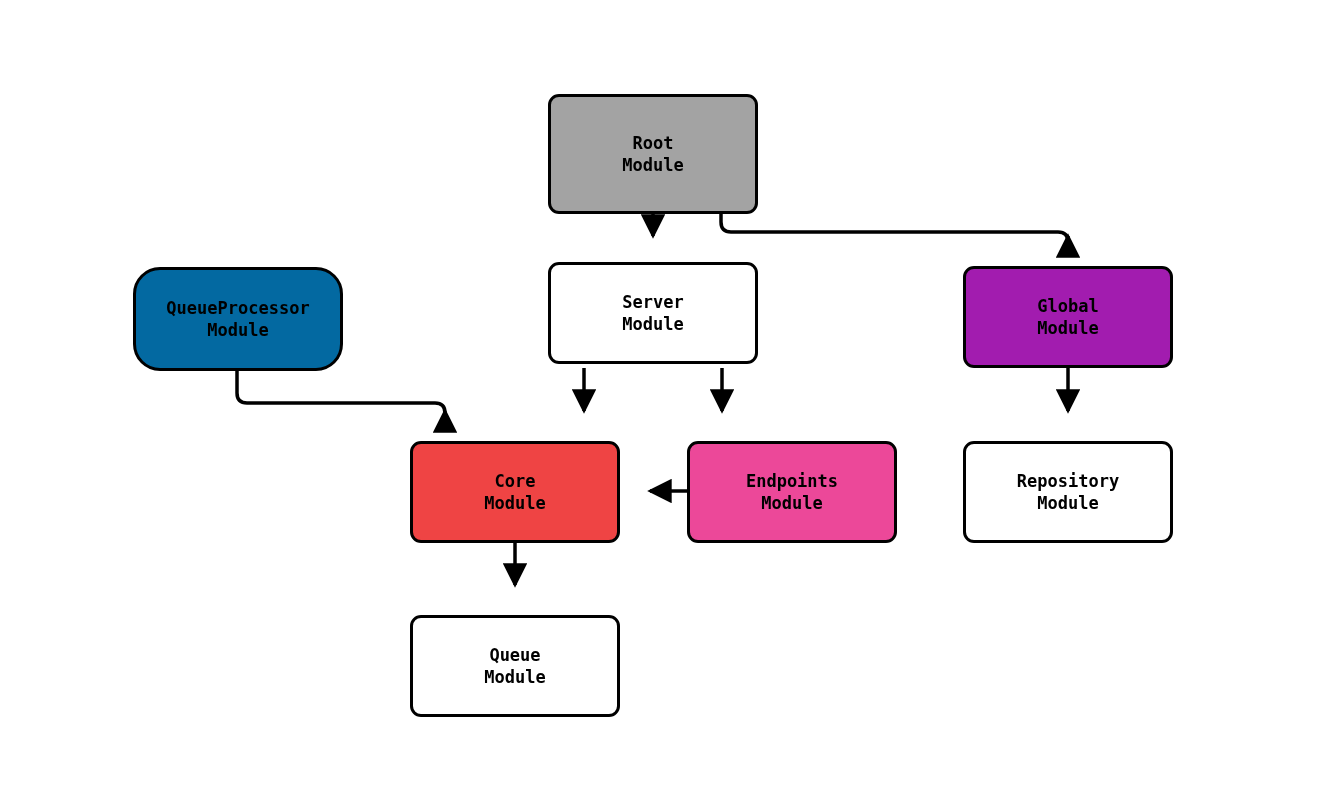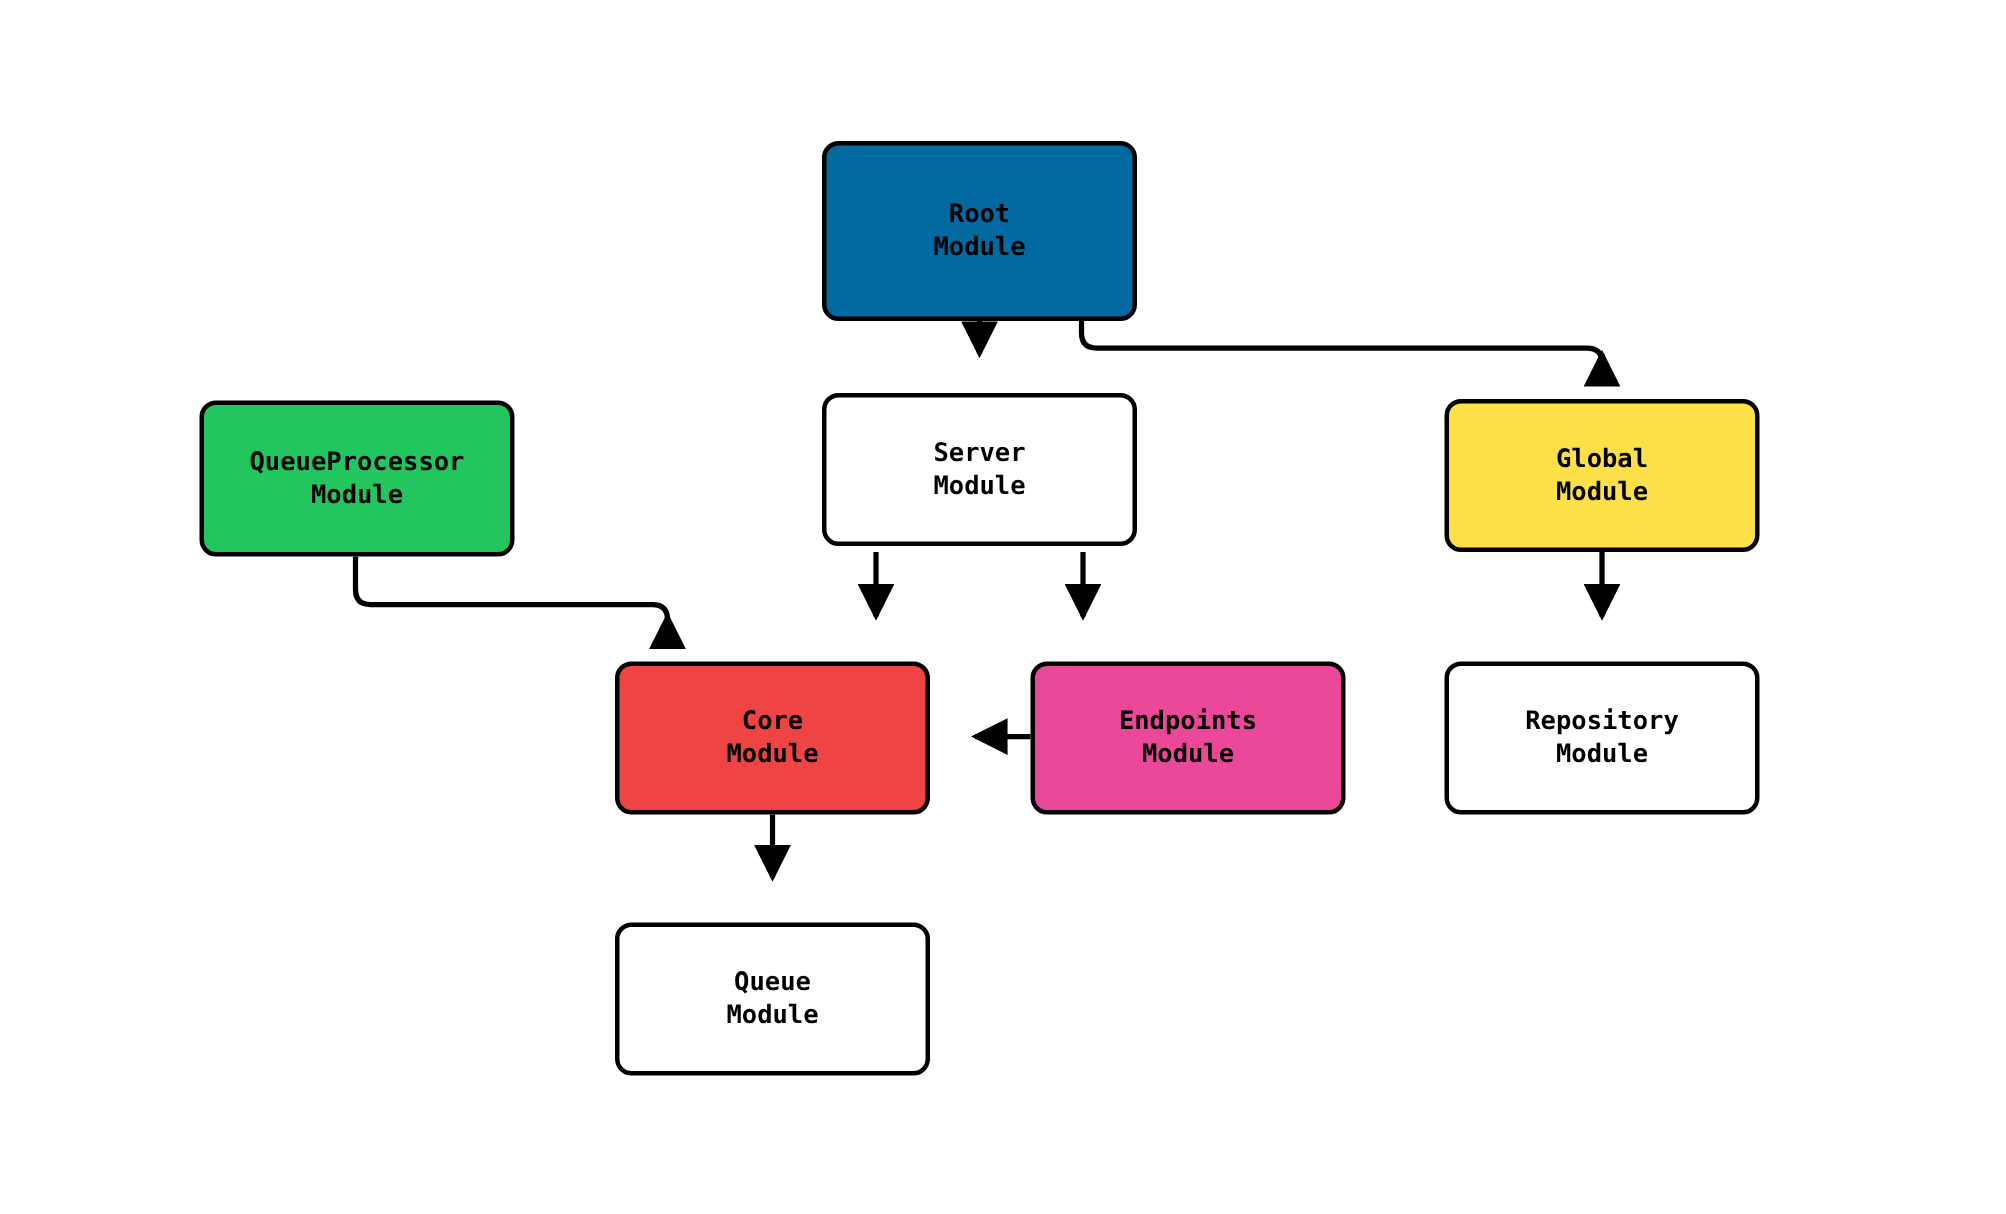--- a/index.html
+++ b/index.html
@@ -44,33 +44,33 @@
         <path d="M 584 368 L 584 411" marker-end="url(#arrowhead)" stroke="#000000"></path>
         <path d="M 722 368 L 722 411" marker-end="url(#arrowhead)" stroke="#000000"></path>
         <path d="M 237 371 L 237 393 Q 237 403 247 403 L 435 403 Q 445 403 445 413 L 445 411" marker-end="url(#arrowhead)" stroke="#000000"></path>
         <path d="M 687 491 L 650 491" marker-end="url(#arrowhead)" stroke="#000000"></path>
         <path d="M 1068 368 L 1068 411" marker-end="url(#arrowhead)" stroke="#000000"></path>
         <path d="M 515 543 L 515 585" marker-end="url(#arrowhead)" stroke="#000000"></path>
       </g>
   </svg>
 
   <div id="node-layer">
-      <div class="node" style="left: 548px; top: 94px; width: 210px; height: 120px; background: #0369a1; border-color: rgb(0, 0, 0);">
+      <div class="node" style="left: 548px; top: 94px; width: 210px; height: 120px; background: #a3a3a3; border-color: rgb(0, 0, 0);">
         <div class="node-label">Root
 Module</div>
       </div>
-      <div class="node" style="left: 133px; top: 267px; width: 210px; height: 104px; background: #22c55e; border-color: rgb(0, 0, 0);">
+      <div class="node" style="left: 133px; top: 267px; width: 210px; height: 104px; background: #0369a1; border-color: rgb(0, 0, 0); border-radius: 27px;">
         <div class="node-label">QueueProcessor
 Module</div>
       </div>
       <div class="node" style="left: 548px; top: 262px; width: 210px; height: 102px; background: rgb(255, 255, 255); border-color: rgb(0, 0, 0);">
         <div class="node-label">Server
 Module</div>
       </div>
-      <div class="node" style="left: 963px; top: 266px; width: 210px; height: 102px; background: #fde047; border-color: rgb(0, 0, 0);">
+      <div class="node" style="left: 963px; top: 266px; width: 210px; height: 102px; background: #a21caf; border-color: rgb(0, 0, 0);">
         <div class="node-label">Global
 Module</div>
       </div>
       <div class="node" style="left: 410px; top: 441px; width: 210px; height: 102px; background: #ef4444; border-color: rgb(0, 0, 0);">
         <div class="node-label">Core
 Module</div>
       </div>
       <div class="node" style="left: 687px; top: 441px; width: 210px; height: 102px; background: #ec4899; border-color: rgb(0, 0, 0);">
         <div class="node-label">Endpoints
 Module</div>

